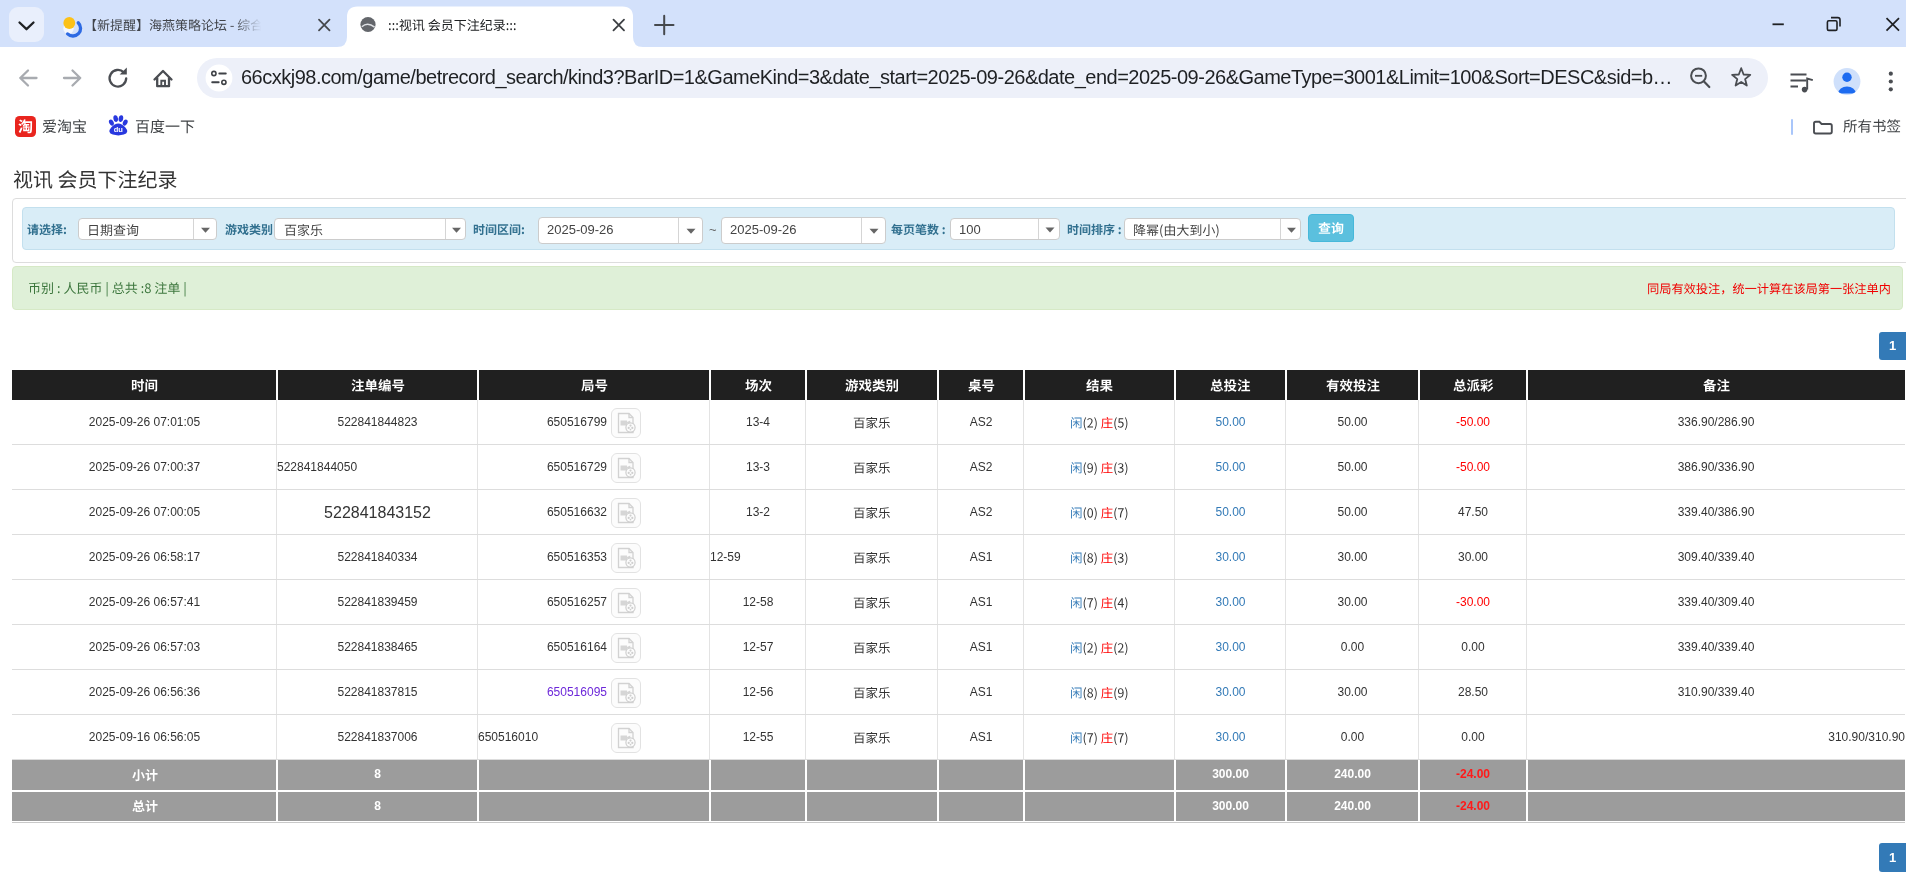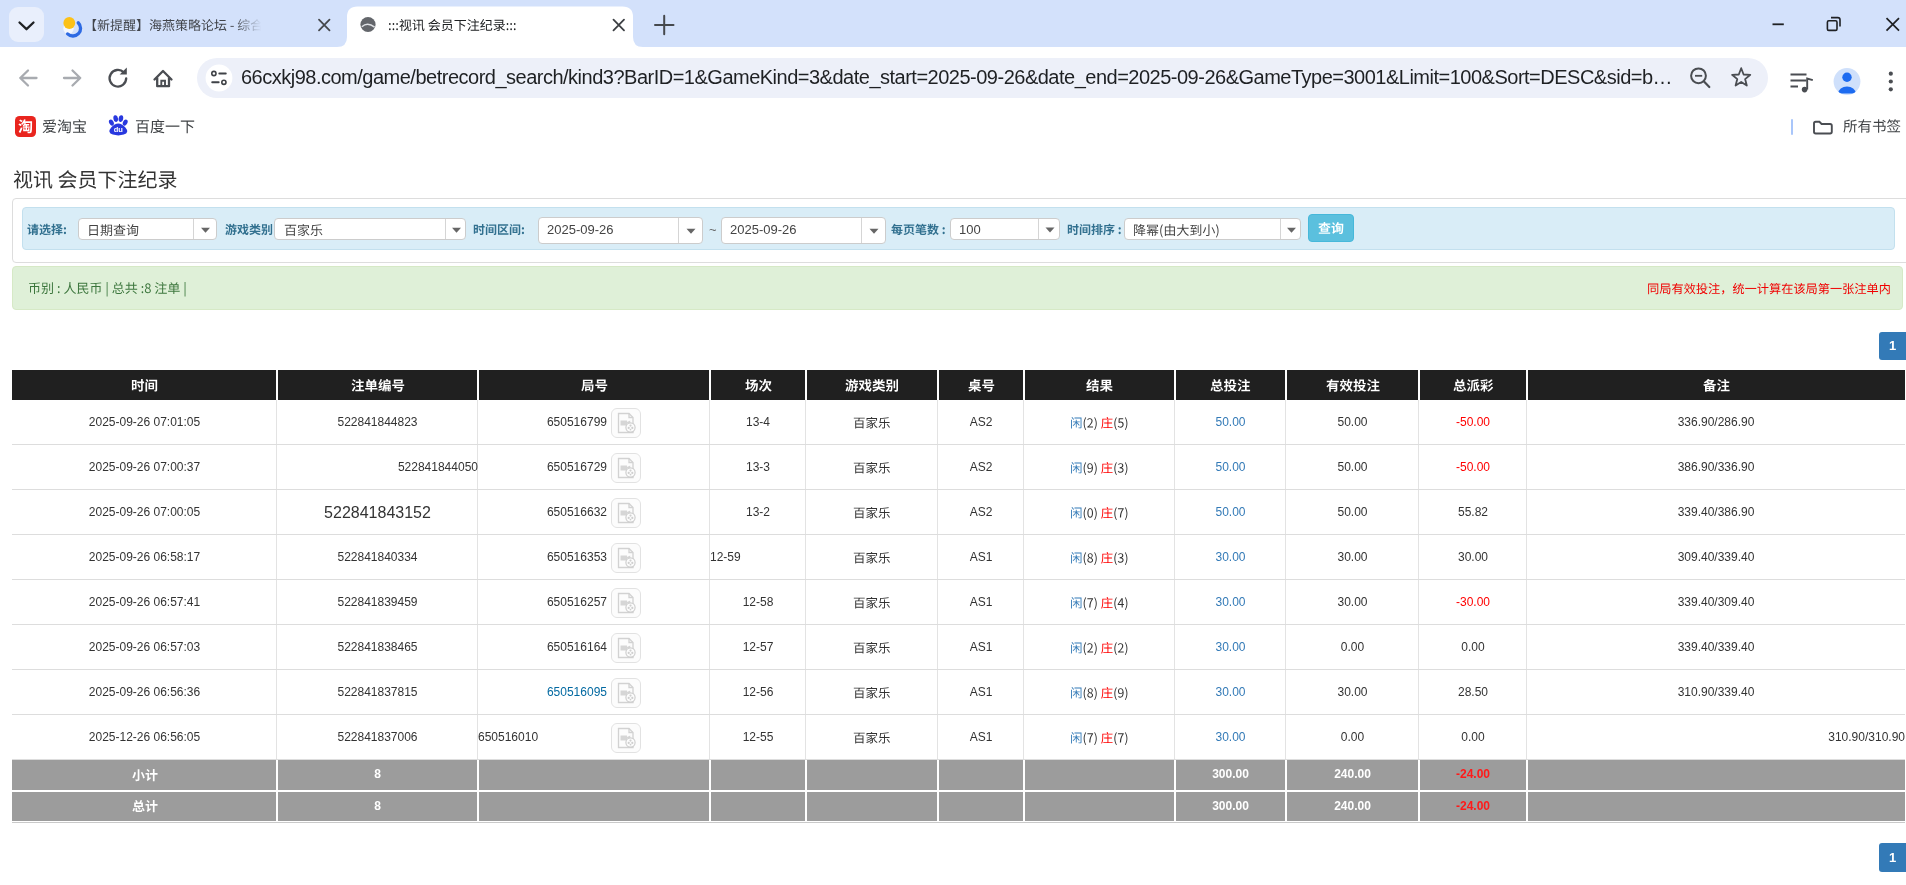--- a/index.html
+++ b/index.html
@@ -554,21 +554,21 @@
         <use href="#g66" x="4348"></use>
       </g>
     </svg>
   </div>
 <div style="position:absolute;left:1175px;top:400px;width:111px;height:45px;line-height:45px;font-size:12px;color:#337ab7;text-align:center">50.00</div>
 <div style="position:absolute;left:1286px;top:400px;width:133px;height:45px;line-height:45px;font-size:12px;color:#333;text-align:center">50.00</div>
 <div style="position:absolute;left:1419px;top:400px;width:108px;height:45px;line-height:45px;font-size:12px;color:#ff0000;text-align:center">-50.00</div>
 <div style="position:absolute;left:1527px;top:400px;width:378px;height:45px;line-height:45px;font-size:12px;color:#333;text-align:center">336.90/286.90</div>
 <div style="position:absolute;left:12px;top:489px;width:1893px;height:1px;background:#ddd"></div>
 <div style="position:absolute;left:12px;top:445px;width:265px;height:45px;line-height:45px;font-size:12px;color:#333;text-align:center">2025-09-26 07:00:37</div>
-<div style="position:absolute;left:277px;top:445px;width:201px;height:45px;line-height:45px;font-size:12px;color:#333;text-align:right">522841844050</div>
+<div style="position:absolute;left:277px;top:445px;width:201px;height:45px;line-height:45px;font-size:12px;color:#333;text-align:left">522841844050</div>
 <div style="position:absolute;left:478px;top:445px;width:129px;height:45px;line-height:45px;font-size:12px;color:#333;text-align:right">650516729</div>
 <div style="position:absolute;left:610.5px;top:452.5px">
     <svg style="width:30px;height:30px" viewBox="0 0 30 30">
       <rect x="0.5" y="0.5" width="29" height="29" rx="5.5" fill="#fcfcfc" stroke="#e2e2e2"></rect>
       <path d="M7.5 5.5 h10.5 l4 4 v15 h-14.5 Z" fill="none" stroke="#d2d2d2" stroke-width="1.3"></path>
       <path d="M18 5.5 v4 h4" fill="none" stroke="#d2d2d2" stroke-width="1.3"></path>
       <path d="M9.5 12.5 h6.5 v5 h-6.5 Z M16 14 l3.2 -1.6 v4.2 l-3.2 -1.6" fill="#d6d6d6"></path>
       <circle cx="19.5" cy="19.5" r="4.6" fill="#fcfcfc" stroke="#cfcfcf" stroke-width="1.2"></circle>
       <circle cx="19.5" cy="17.6" r="1.1" fill="#cfcfcf"></circle>
       <circle cx="17.7" cy="19.9" r="1.1" fill="#cfcfcf"></circle>
@@ -642,21 +642,21 @@
         <use href="#g66" x="1893"></use>
         <use href="#g110" x="2455" fill="#ff0000"></use>
         <use href="#g61" x="3455"></use>
         <use href="#g115" x="3793"></use>
         <use href="#g66" x="4348"></use>
       </g>
     </svg>
   </div>
 <div style="position:absolute;left:1175px;top:490px;width:111px;height:45px;line-height:45px;font-size:12px;color:#337ab7;text-align:center">50.00</div>
 <div style="position:absolute;left:1286px;top:490px;width:133px;height:45px;line-height:45px;font-size:12px;color:#333;text-align:center">50.00</div>
-<div style="position:absolute;left:1419px;top:490px;width:108px;height:45px;line-height:45px;font-size:12px;color:#333;text-align:center">55.82</div>
+<div style="position:absolute;left:1419px;top:490px;width:108px;height:45px;line-height:45px;font-size:12px;color:#333;text-align:center">47.50</div>
 <div style="position:absolute;left:1527px;top:490px;width:378px;height:45px;line-height:45px;font-size:12px;color:#333;text-align:center">339.40/386.90</div>
 <div style="position:absolute;left:12px;top:579px;width:1893px;height:1px;background:#ddd"></div>
 <div style="position:absolute;left:12px;top:535px;width:265px;height:45px;line-height:45px;font-size:12px;color:#333;text-align:center">2025-09-26 06:58:17</div>
 <div style="position:absolute;left:277px;top:535px;width:201px;height:45px;line-height:45px;font-size:12px;color:#333;text-align:center">522841840334</div>
 <div style="position:absolute;left:478px;top:535px;width:129px;height:45px;line-height:45px;font-size:12px;color:#333;text-align:right">650516353</div>
 <div style="position:absolute;left:610.5px;top:542.5px">
     <svg style="width:30px;height:30px" viewBox="0 0 30 30">
       <rect x="0.5" y="0.5" width="29" height="29" rx="5.5" fill="#fcfcfc" stroke="#e2e2e2"></rect>
       <path d="M7.5 5.5 h10.5 l4 4 v15 h-14.5 Z" fill="none" stroke="#d2d2d2" stroke-width="1.3"></path>
       <path d="M18 5.5 v4 h4" fill="none" stroke="#d2d2d2" stroke-width="1.3"></path>
@@ -785,21 +785,21 @@
       </g>
     </svg>
   </div>
 <div style="position:absolute;left:1175px;top:625px;width:111px;height:45px;line-height:45px;font-size:12px;color:#337ab7;text-align:center">30.00</div>
 <div style="position:absolute;left:1286px;top:625px;width:133px;height:45px;line-height:45px;font-size:12px;color:#333;text-align:center">0.00</div>
 <div style="position:absolute;left:1419px;top:625px;width:108px;height:45px;line-height:45px;font-size:12px;color:#333;text-align:center">0.00</div>
 <div style="position:absolute;left:1527px;top:625px;width:378px;height:45px;line-height:45px;font-size:12px;color:#333;text-align:center">339.40/339.40</div>
 <div style="position:absolute;left:12px;top:714px;width:1893px;height:1px;background:#ddd"></div>
 <div style="position:absolute;left:12px;top:670px;width:265px;height:45px;line-height:45px;font-size:12px;color:#333;text-align:center">2025-09-26 06:56:36</div>
 <div style="position:absolute;left:277px;top:670px;width:201px;height:45px;line-height:45px;font-size:12px;color:#333;text-align:center">522841837815</div>
-<div style="position:absolute;left:478px;top:670px;width:129px;height:45px;line-height:45px;font-size:12px;color:#0369a1;text-align:right">650516095</div>
+<div style="position:absolute;left:478px;top:670px;width:129px;height:45px;line-height:45px;font-size:12px;color:#6d28d9;text-align:right">650516095</div>
 <div style="position:absolute;left:610.5px;top:677.5px">
     <svg style="width:30px;height:30px" viewBox="0 0 30 30">
       <rect x="0.5" y="0.5" width="29" height="29" rx="5.5" fill="#fcfcfc" stroke="#e2e2e2"></rect>
       <path d="M7.5 5.5 h10.5 l4 4 v15 h-14.5 Z" fill="none" stroke="#d2d2d2" stroke-width="1.3"></path>
       <path d="M18 5.5 v4 h4" fill="none" stroke="#d2d2d2" stroke-width="1.3"></path>
       <path d="M9.5 12.5 h6.5 v5 h-6.5 Z M16 14 l3.2 -1.6 v4.2 l-3.2 -1.6" fill="#d6d6d6"></path>
       <circle cx="19.5" cy="19.5" r="4.6" fill="#fcfcfc" stroke="#cfcfcf" stroke-width="1.2"></circle>
       <circle cx="19.5" cy="17.6" r="1.1" fill="#cfcfcf"></circle>
       <circle cx="17.7" cy="19.9" r="1.1" fill="#cfcfcf"></circle>
       <circle cx="21.3" cy="19.9" r="1.1" fill="#cfcfcf"></circle>
@@ -829,21 +829,21 @@
         <use href="#g112" x="3793"></use>
         <use href="#g66" x="4348"></use>
       </g>
     </svg>
   </div>
 <div style="position:absolute;left:1175px;top:670px;width:111px;height:45px;line-height:45px;font-size:12px;color:#337ab7;text-align:center">30.00</div>
 <div style="position:absolute;left:1286px;top:670px;width:133px;height:45px;line-height:45px;font-size:12px;color:#333;text-align:center">30.00</div>
 <div style="position:absolute;left:1419px;top:670px;width:108px;height:45px;line-height:45px;font-size:12px;color:#333;text-align:center">28.50</div>
 <div style="position:absolute;left:1527px;top:670px;width:378px;height:45px;line-height:45px;font-size:12px;color:#333;text-align:center">310.90/339.40</div>
 <div style="position:absolute;left:12px;top:759px;width:1893px;height:1px;background:#ddd"></div>
-<div style="position:absolute;left:12px;top:715px;width:265px;height:45px;line-height:45px;font-size:12px;color:#333;text-align:center">2025-12-26 06:56:05</div>
+<div style="position:absolute;left:12px;top:715px;width:265px;height:45px;line-height:45px;font-size:12px;color:#333;text-align:center">2025-09-16 06:56:05</div>
 <div style="position:absolute;left:277px;top:715px;width:201px;height:45px;line-height:45px;font-size:12px;color:#333;text-align:center">522841837006</div>
 <div style="position:absolute;left:478px;top:715px;width:129px;height:45px;line-height:45px;font-size:12px;color:#333;text-align:left">650516010</div>
 <div style="position:absolute;left:610.5px;top:722.5px">
     <svg style="width:30px;height:30px" viewBox="0 0 30 30">
       <rect x="0.5" y="0.5" width="29" height="29" rx="5.5" fill="#fcfcfc" stroke="#e2e2e2"></rect>
       <path d="M7.5 5.5 h10.5 l4 4 v15 h-14.5 Z" fill="none" stroke="#d2d2d2" stroke-width="1.3"></path>
       <path d="M18 5.5 v4 h4" fill="none" stroke="#d2d2d2" stroke-width="1.3"></path>
       <path d="M9.5 12.5 h6.5 v5 h-6.5 Z M16 14 l3.2 -1.6 v4.2 l-3.2 -1.6" fill="#d6d6d6"></path>
       <circle cx="19.5" cy="19.5" r="4.6" fill="#fcfcfc" stroke="#cfcfcf" stroke-width="1.2"></circle>
       <circle cx="19.5" cy="17.6" r="1.1" fill="#cfcfcf"></circle>

